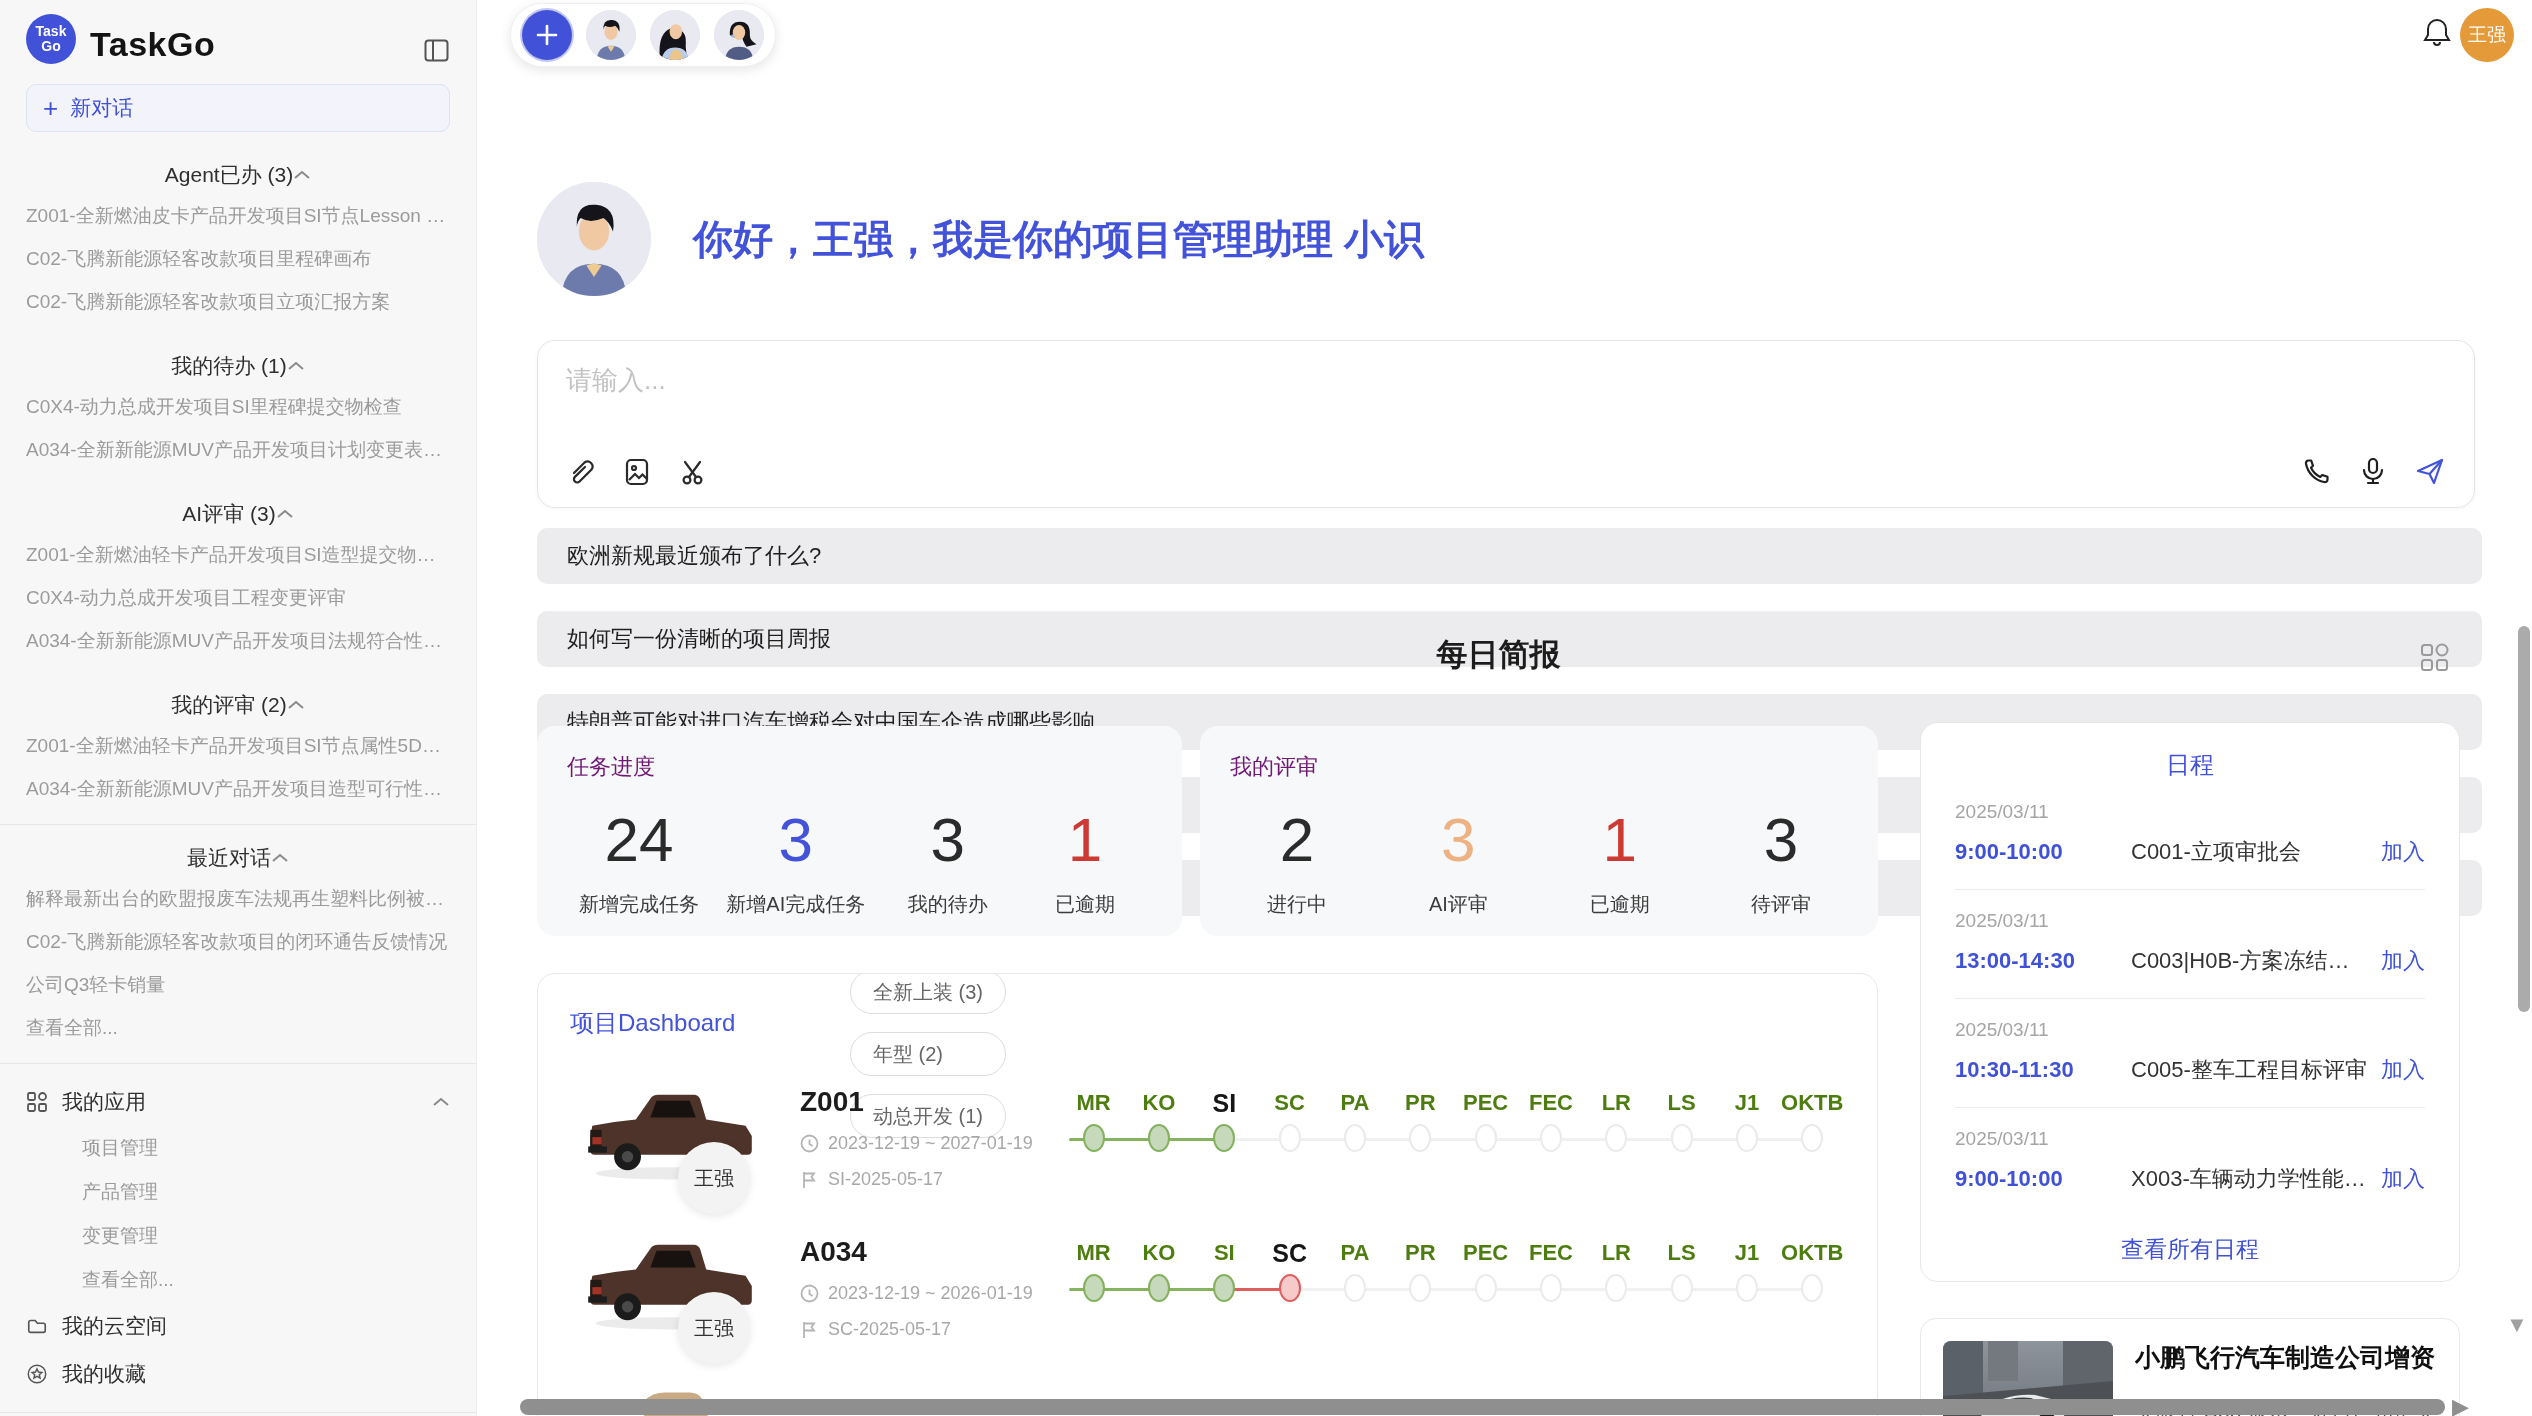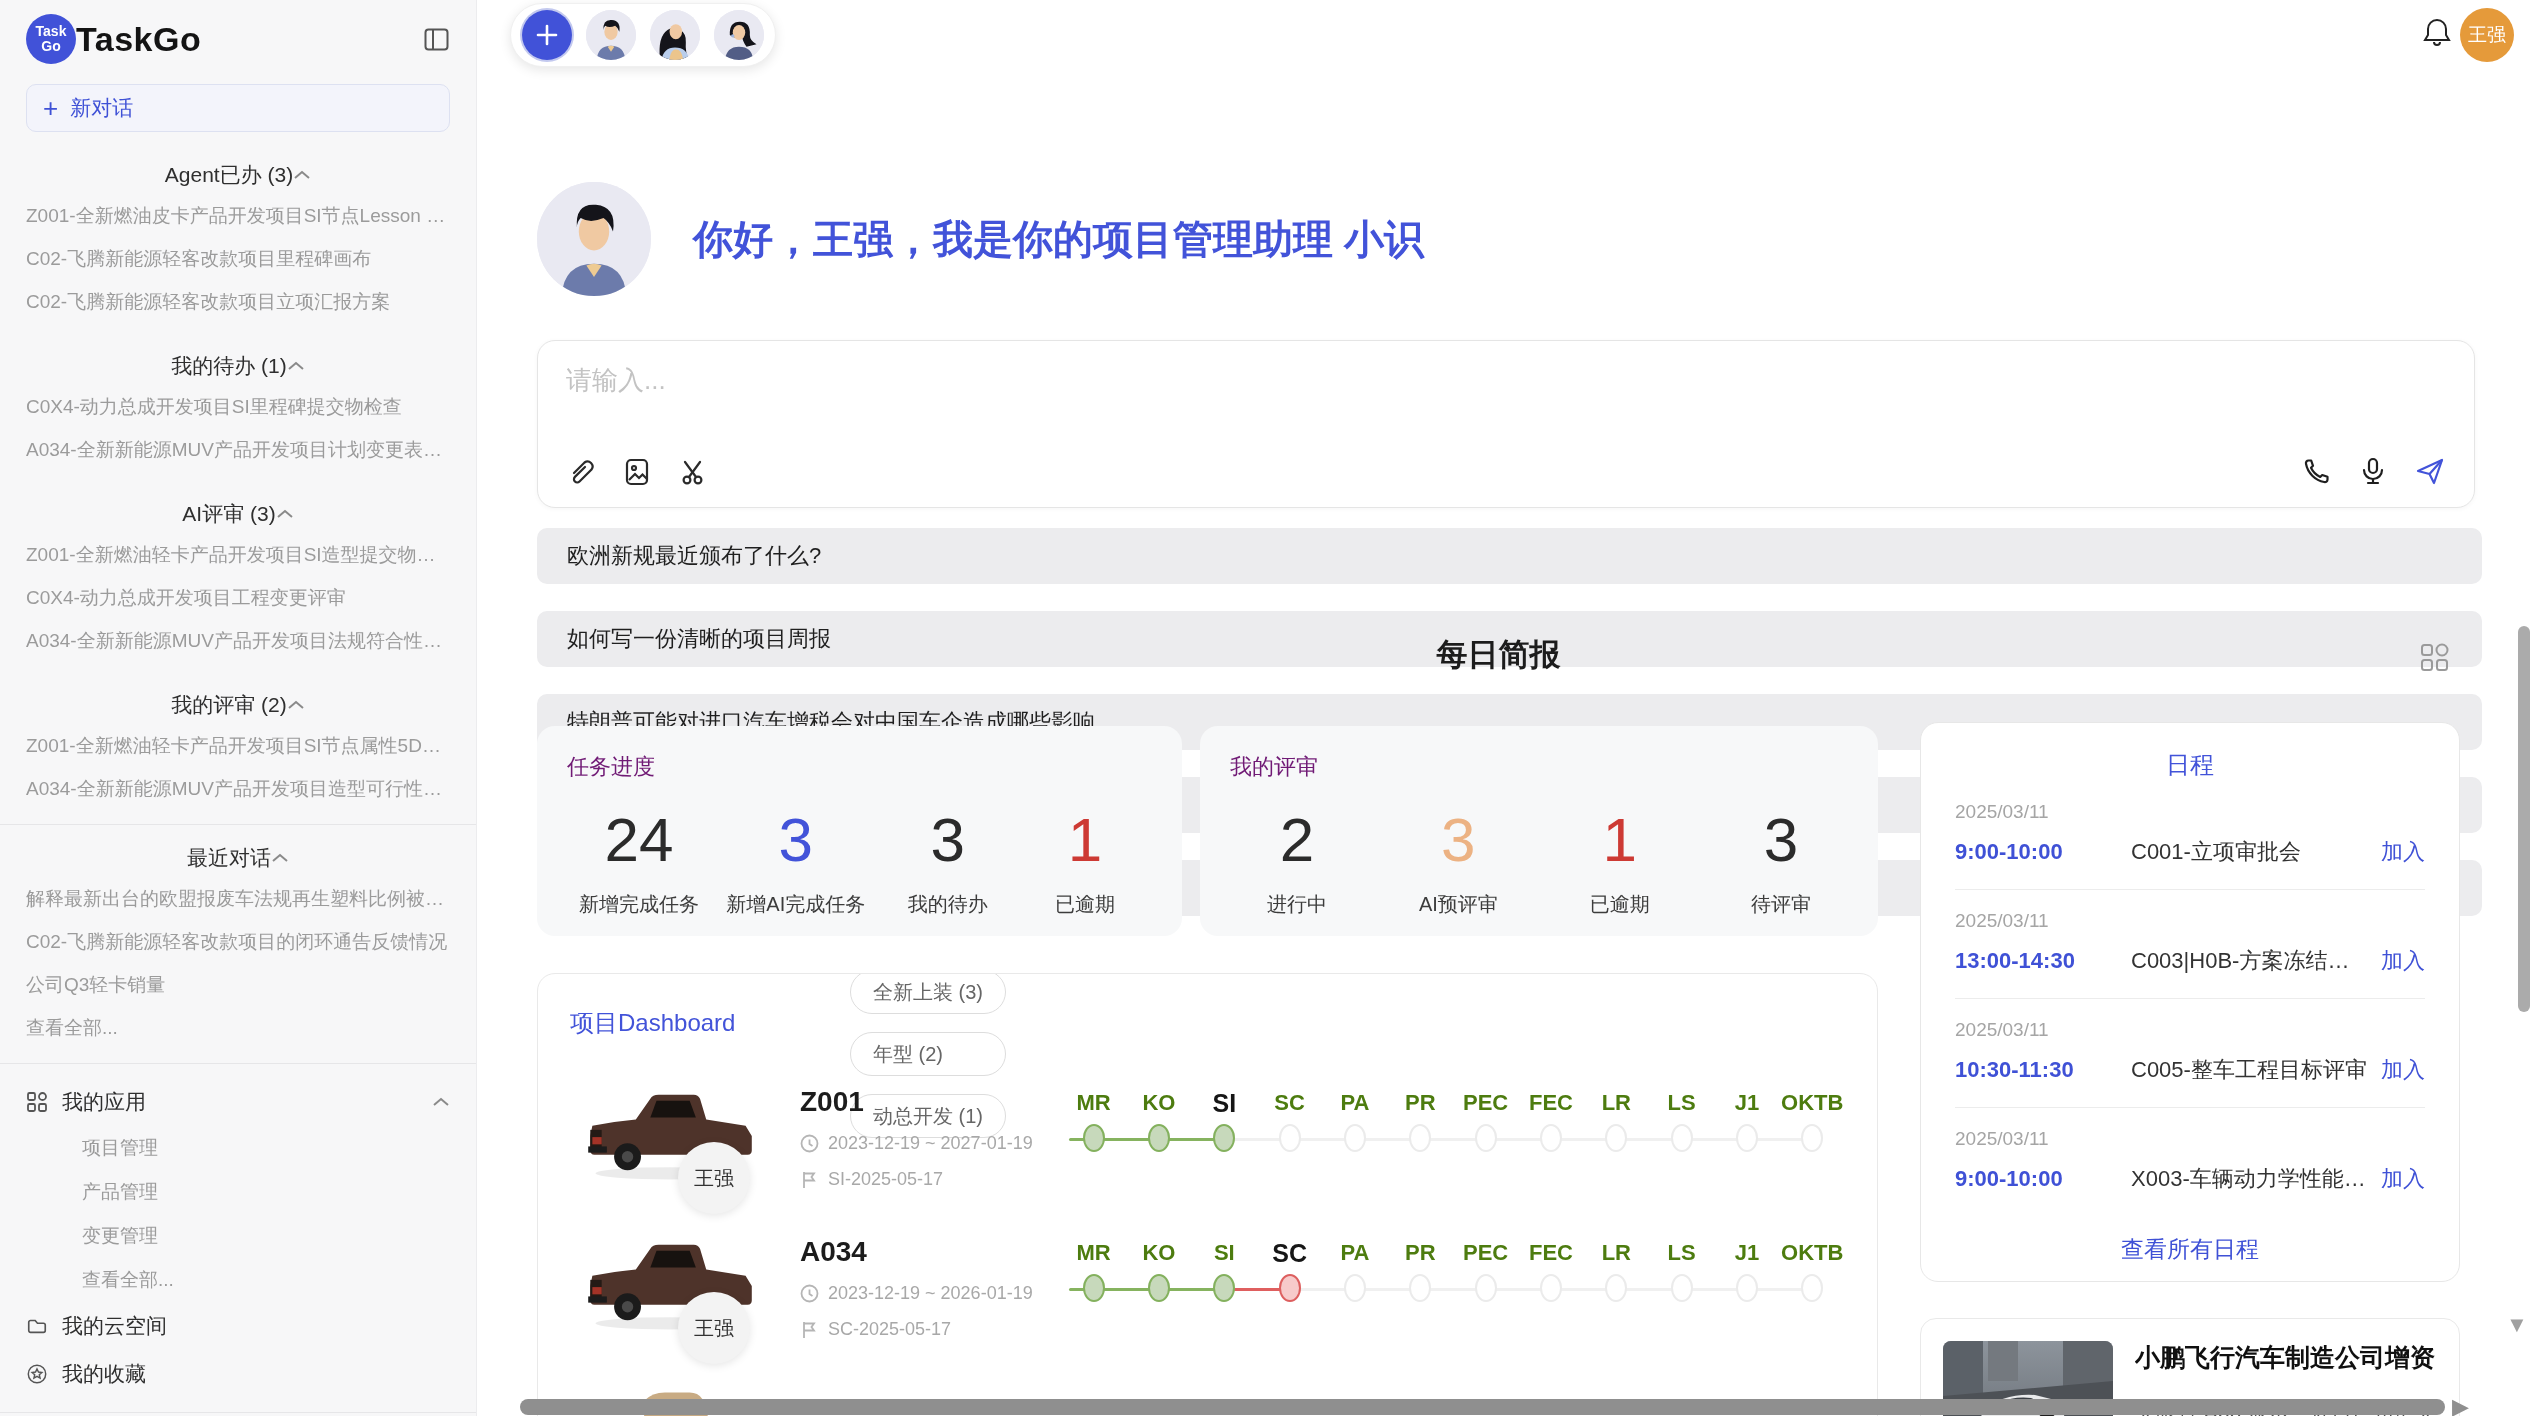--- a/index.html
+++ b/index.html
@@ -1,21 +1,21 @@
 <!DOCTYPE html>
 <html><head>
 <meta charset="utf-8">
 <style>
   * { margin:0; padding:0; box-sizing:border-box; }
   html,body { width:2532px; height:1416px; background:#fff; font-family:"Liberation Sans",sans-serif; }
   .page { position:relative; width:2532px; height:1416px; overflow:hidden; display:flex; background:#fff; }
 
   
   .sidebar { width:477px; min-width:477px; height:100%; background:#f7f7f8; border-right:1px solid #ececee; padding:14px 26px; overflow:hidden; }
-  .logo-row { display:flex; align-items:center; }
+  .logo-row { display:flex; align-items:flex-end; gap:14px; }
   .logo-badge { width:50px; height:50px; border-radius:50%; background:#4152d8; color:#fff; display:flex; flex-direction:column; align-items:center; justify-content:center; font-size:14px; line-height:1.05; font-weight:bold; }
   .app-title { font-size:34px; font-weight:bold; color:#141414; letter-spacing:.5px; }
   .collapse-btn { margin-left:auto; cursor:pointer; display:flex; }
   .new-chat { margin-top:20px; height:48px; border:1px solid #dde1f1; background:#f3f4fb; border-radius:10px; display:flex; align-items:center; gap:12px; padding:0 16px; color:#3f51d6; font-size:21px; cursor:pointer; }
   .new-chat .plus-glyph { font-size:26px; line-height:1; color:#3f51d6; }
   .sec-h { display:flex; align-items:center; justify-content:center; margin-top:24px; height:38px; font-size:21px; color:#2f2f2f; }
   .s-item { height:43px; line-height:43px; font-size:19px; color:#9b9b9b; white-space:nowrap; overflow:hidden; text-overflow:ellipsis; cursor:pointer; }
   .divider { border-top:1px solid #e6e6e8; margin:14px -26px; }
   .app-row { display:flex; align-items:center; gap:14px; height:48px; font-size:21px; color:#2f2f2f; cursor:pointer; }
   .app-row .chev { margin-left:auto; }
@@ -382,21 +382,21 @@
           </div>
           <div class="stat-card c2">
             <div class="card-label">我的评审</div>
             <div class="stats">
               <div class="stat">
                   <div class="v c-dark">2</div>
                   <div class="l">进行中</div>
                 </div>
               <div class="stat">
                   <div class="v c-orange">3</div>
-                  <div class="l">AI预评审</div>
+                  <div class="l">AI评审</div>
                 </div>
               <div class="stat">
                   <div class="v c-red">1</div>
                   <div class="l">已逾期</div>
                 </div>
               <div class="stat">
                   <div class="v c-dark">3</div>
                   <div class="l">待评审</div>
                 </div>
             </div>

